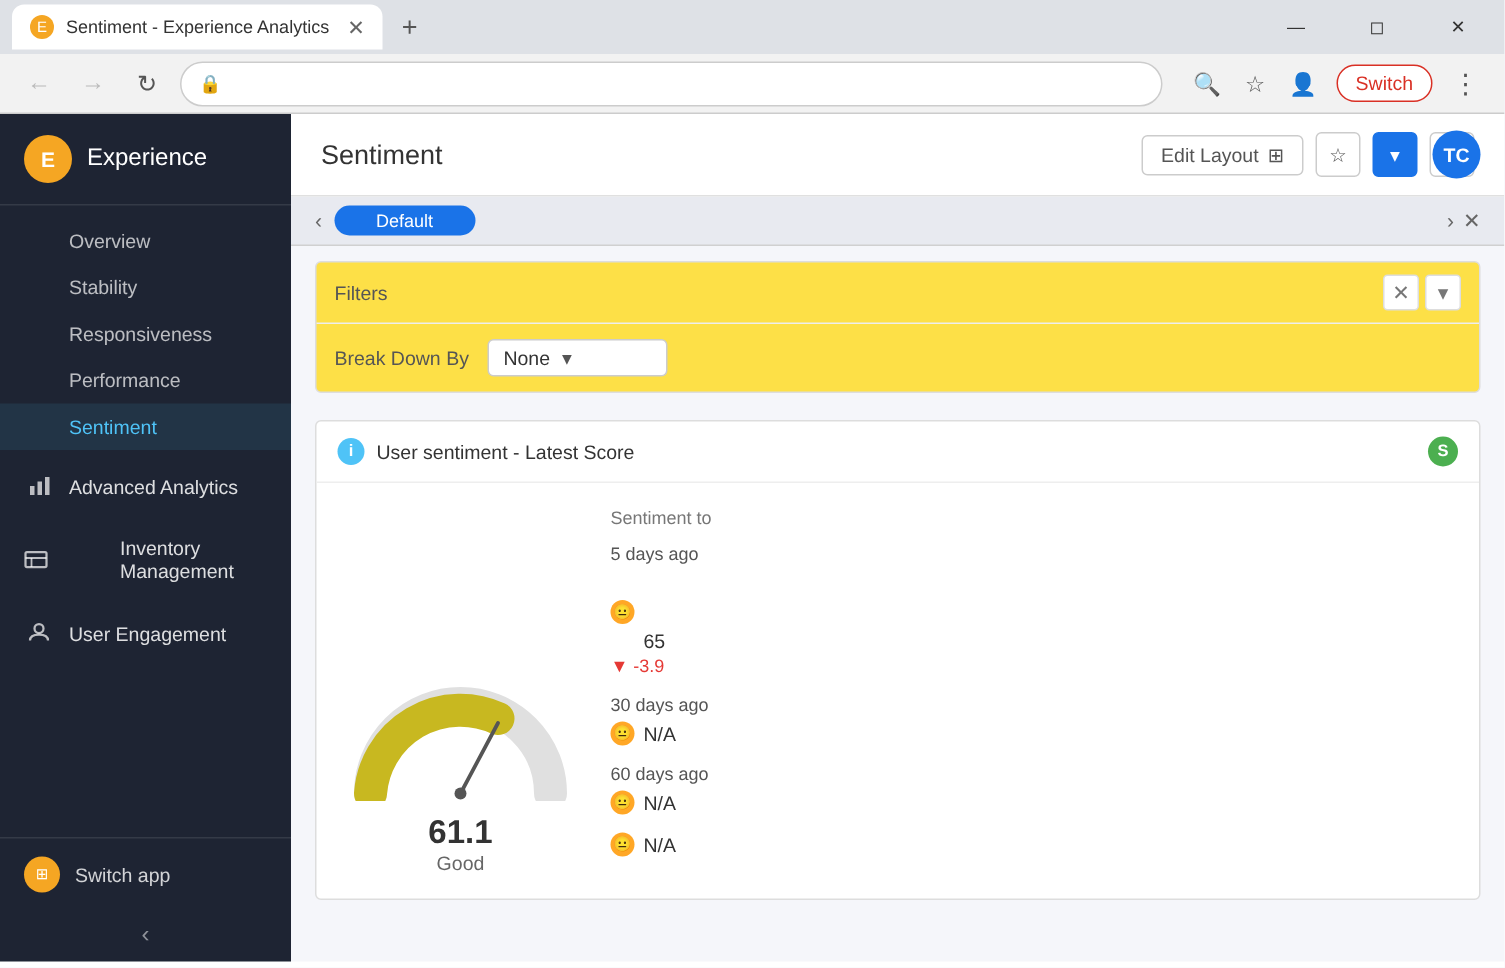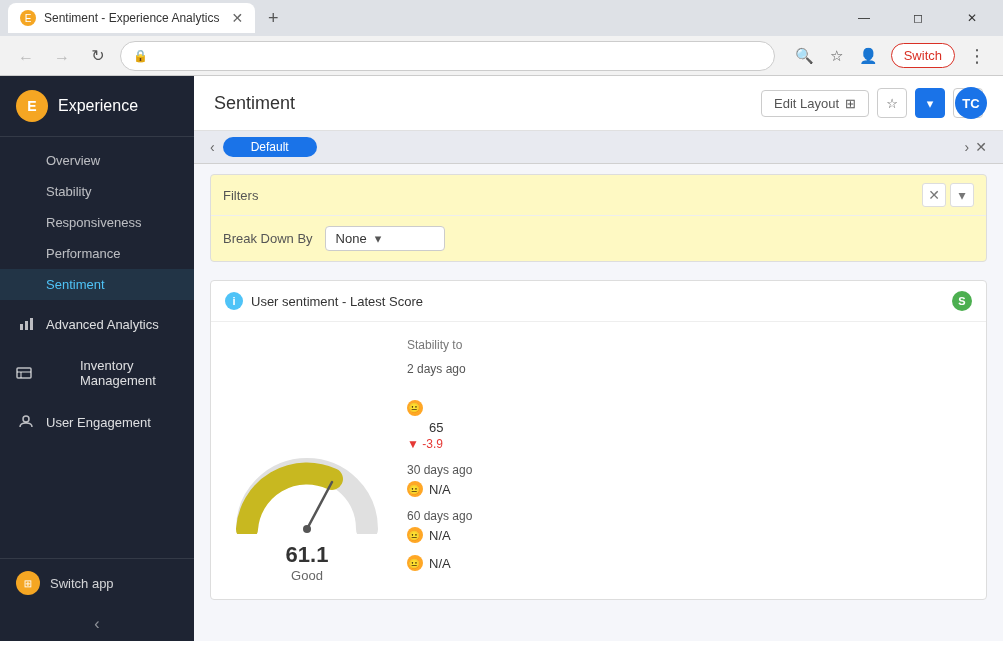--- a/index.html
+++ b/index.html
@@ -56,21 +56,21 @@
     .header-icon-btn.active { background: #1a73e8; color: white; border-color: #1a73e8; }
 
     
     .tabs-bar { background: #e8eaf0; padding: 6px 16px; display: flex; align-items: center; gap: 8px; border-bottom: 1px solid #d0d0d0; }
     .tab-arrow { color: #666; cursor: pointer; font-size: 14px; }
     .tab-pill { background: #1a73e8; color: white; border-radius: 12px; padding: 3px 28px; font-size: 12px; font-weight: 500; cursor: pointer; }
     .tabs-right { margin-left: auto; display: flex; gap: 6px; }
     .tabs-right-btn { color: #666; cursor: pointer; font-size: 14px; }
 
     
-    .filters-section { background: #fef9c3; margin: 10px 16px; border: 1px solid #ddd; border-radius: 4px; }
+    .filters-section { background: #fde047; margin: 10px 16px; border: 1px solid #ddd; border-radius: 4px; }
     .filters-header { display: flex; align-items: center; justify-content: space-between; padding: 8px 12px; border-bottom: 1px solid #eee; }
     .filters-title { font-size: 13px; color: #555; }
     .filters-actions { display: flex; gap: 4px; }
     .filter-btn { width: 24px; height: 24px; display: flex; align-items: center; justify-content: center; cursor: pointer; color: #777; font-size: 14px; border: 1px solid #ddd; border-radius: 3px; background: white; }
     .filters-body { padding: 10px 12px; display: flex; align-items: center; gap: 12px; }
     .breakdown-label { font-size: 13px; color: #555; white-space: nowrap; }
     .breakdown-select { display: flex; align-items: center; border: 1px solid #ccc; border-radius: 4px; padding: 4px 10px; background: white; cursor: pointer; gap: 8px; min-width: 120px; font-size: 13px; color: #333; }
     .breakdown-select .arrow { color: #555; }
 
     
@@ -294,24 +294,24 @@
                 <circle cx="75" cy="75" r="4" fill="#555"></circle>
               </svg>
             </div>
             <div class="gauge-value">
               <div class="gauge-number">61.1</div>
               <div class="gauge-label">Good</div>
             </div>
           </div>
 
           <div class="comparison-area">
-            <div class="comparison-title">Stability to</div>
+            <div class="comparison-title">Sentiment to</div>
 
             <div class="comparison-item">
-              <div class="comparison-period">2 days ago</div>
+              <div class="comparison-period">5 days ago</div>
               <div class="comparison-value">
                 <span class="smiley-icon smiley-neutral">😐</span>
                 <span class="val-number">65</span>
               </div>
               <div class="delta-negative" style="font-size:12px; color:#e53935; margin-top:2px;">▼ -3.9</div>
             </div>
 
             <div class="comparison-item">
               <div class="comparison-period">30 days ago</div>
               <div class="comparison-value">

